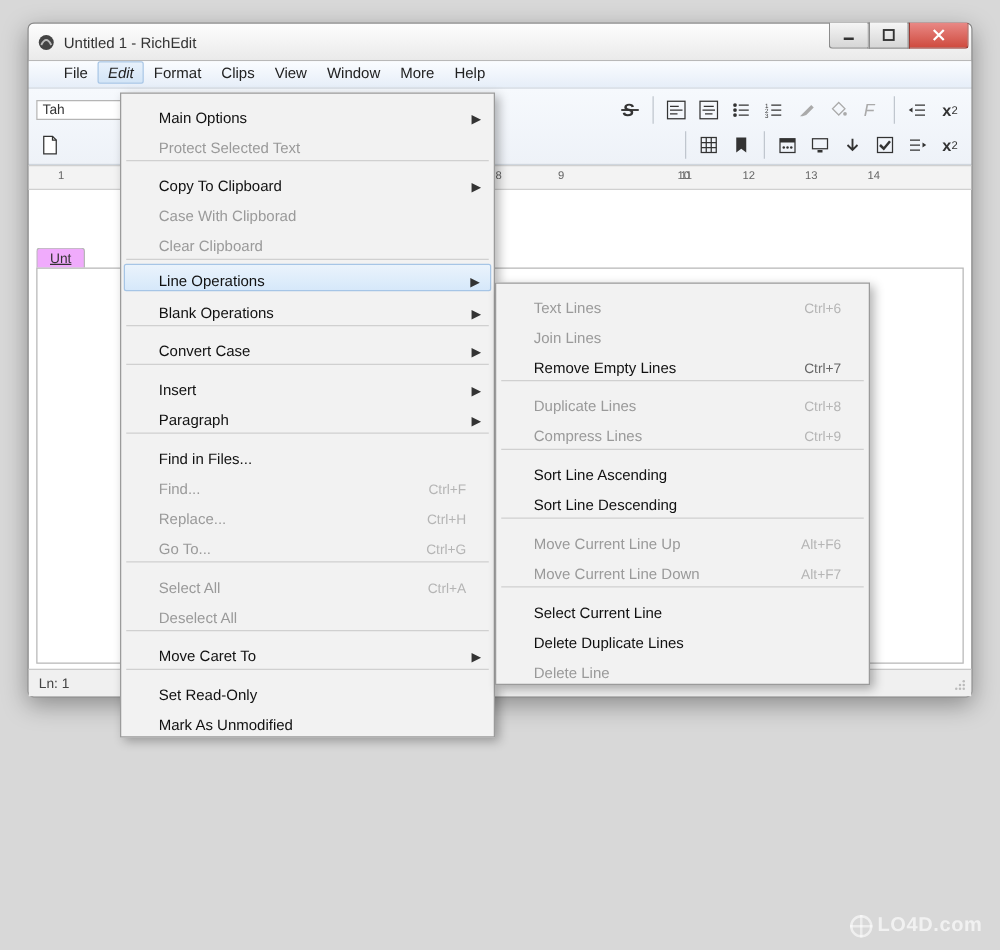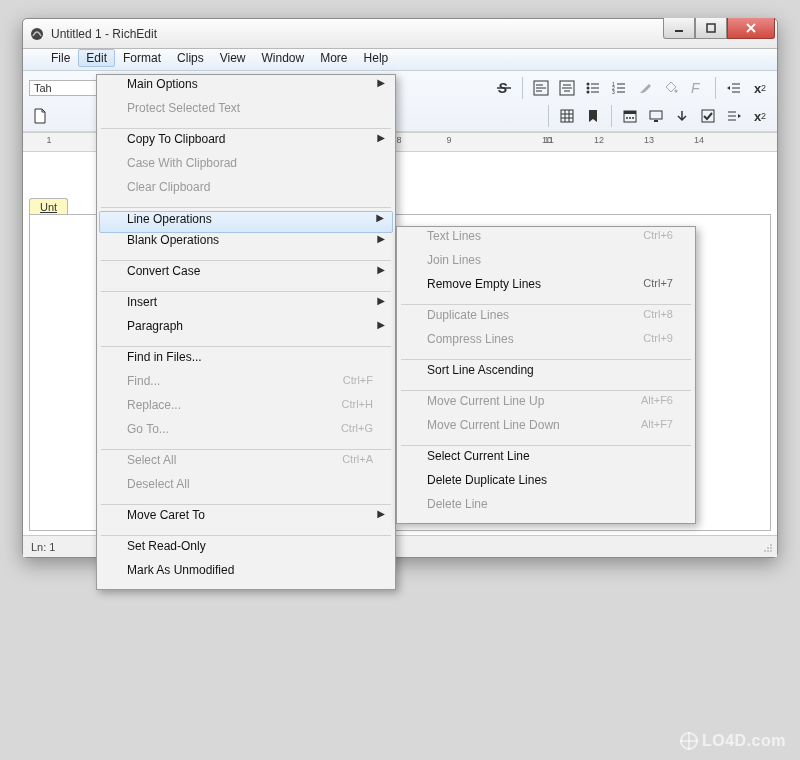--- a/index.html
+++ b/index.html
@@ -25,45 +25,45 @@
 }
 .win-btn.min { border-radius: 0 0 0 3px; }
 .win-btn.close { width: 48px; background: linear-gradient(#e98986,#cf4b3f); color:#fff; border-radius:0 0 3px 0; border-color:#9a3a33;}
 .win-btn svg { display: block; }
 
 .menubar {
   height: 22px; background: linear-gradient(#fafcff,#e6eef8);
   border-bottom: 1px solid #c8d0da; display: flex; align-items: flex-start; padding: 0 20px; font-size: 12px;
 }
 .menubar .mi { padding: 2px 8px; color: #222; cursor: default; }
-.menubar .mi.active { background: linear-gradient(#e8f1fb,#d3e5f7); border: 1px solid #a6c5e6; border-radius: 2px; padding: 1px 7px; }
+.menubar .mi.active { background: linear-gradient(#e8f1fb,#d3e5f7); border: 1px solid #a6c5e6; border-radius: 2px; padding: 1px 7px; font-style: italic; }
 
 .toolarea { background: linear-gradient(#f6f9fd,#eef2f8); border-bottom: 1px solid #cfd6de; padding: 4px 6px 2px; }
 .row1 { display:flex; align-items:center; gap:4px; height:26px; }
 .fontbox { width:70px; height:16px; border:1px solid #b5b5b5; background:#fff; font-size:11px; padding:2px 4px; color:#333;}
 .tb-sep { width:1px; height:22px; background:#c0c6ce; margin:0 3px;}
 .tb-btn { width:22px; height:22px; display:flex; align-items:center; justify-content:center; border:1px solid transparent; border-radius:2px; color:#333;}
 .tb-btn svg { display:block; }
 .row2 { display:flex; align-items:center; gap:4px; height:26px; margin-top:2px;}
 
 .ruler { height:20px; background:#f3f3f3; border-top:1px solid #d0d0d0; border-bottom:1px solid #d0d0d0; position:relative; font-size:9px; color:#666; overflow:hidden;}
 .ruler .tick { position:absolute; top:2px; text-align:center; width:12px; }
 
 .tabbar { position:absolute; left:6px; top:174px; height:22px; display:flex; align-items:flex-end;}
-.tab { border:1px solid #b7b7b7; border-bottom:none; background:#fef9c3; font-size:11px; padding:2px 10px; border-radius:3px 3px 0 0; color:#333;text-decoration:underline;}
+.tab { border:1px solid #b7b7b7; border-bottom:none; background:#f0abfc; font-size:11px; padding:2px 10px; border-radius:3px 3px 0 0; color:#333;text-decoration:underline;}
 .editor { position:absolute; left:6px; right:6px; top:195px; bottom:26px; border:1px solid #b7b7b7; background:#fff;}
 .statusbar { position:absolute; left:0; right:0; bottom:0; height:22px; background:#f0f0f0; border-top:1px solid #c9c9c9; font-size:11px; color:#444; display:flex; align-items:center; padding:0 8px;}
 .status-grip { position:absolute; right:4px; bottom:4px; width:12px; height:12px; opacity:.5;}
 
 .dropdown {
   position: absolute; left: 96px; top: 74px; width: 300px;
   background: #f2f2f2; border: 1px solid #9b9b9b; box-shadow: 3px 3px 8px rgba(0,0,0,.3);
   font-size: 12px; padding: 2px;
 }
-.dd-item { display:flex; align-items:flex-start; height:24px; padding:0 20px 0 28px; color:#111; position:relative; cursor:default;}
+.dd-item { display:flex; align-items:flex-end; height:24px; padding:0 20px 0 28px; color:#111; position:relative; cursor:default;}
 .dd-item.disabled { color:#9a9a9a; }
 .dd-item .shortcut { margin-left:auto; color:#666; font-size:11px;}
 .dd-item.disabled .shortcut { color:#b5b5b5;}
 .dd-item .arrow { position:absolute; right:8px; font-size:10px; color:#333;}
 .dd-item.highlight { background: linear-gradient(#eaf3fc,#d6e8fa); border:1px solid #a6c5e6; border-radius:2px; padding:0 19px 0 27px; height:22px;}
 .dd-sep { height:1px; background:#d0d0d0; margin:3px 2px; }
 
 .submenu {
   position:absolute; left:396px; top:226px; width:300px;
   background:#f2f2f2; border:1px solid #9b9b9b; box-shadow:3px 3px 8px rgba(0,0,0,.3);
@@ -390,20 +390,23 @@
       <span class="shortcut">Ctrl+8</span>
     </div>
     <div class="dd-item disabled">
       <span>Compress Lines</span>
       <span class="shortcut">Ctrl+9</span>
     </div>
     <div class="dd-sep"></div>
     <div class="dd-item">
       <span>Sort Line Ascending</span>
     </div>
+    <div class="dd-item">
+      <span>Sort Line Descending</span>
+    </div>
     <div class="dd-sep"></div>
     <div class="dd-item disabled">
       <span>Move Current Line Up</span>
       <span class="shortcut">Alt+F6</span>
     </div>
     <div class="dd-item disabled">
       <span>Move Current Line Down</span>
       <span class="shortcut">Alt+F7</span>
     </div>
     <div class="dd-sep"></div>

